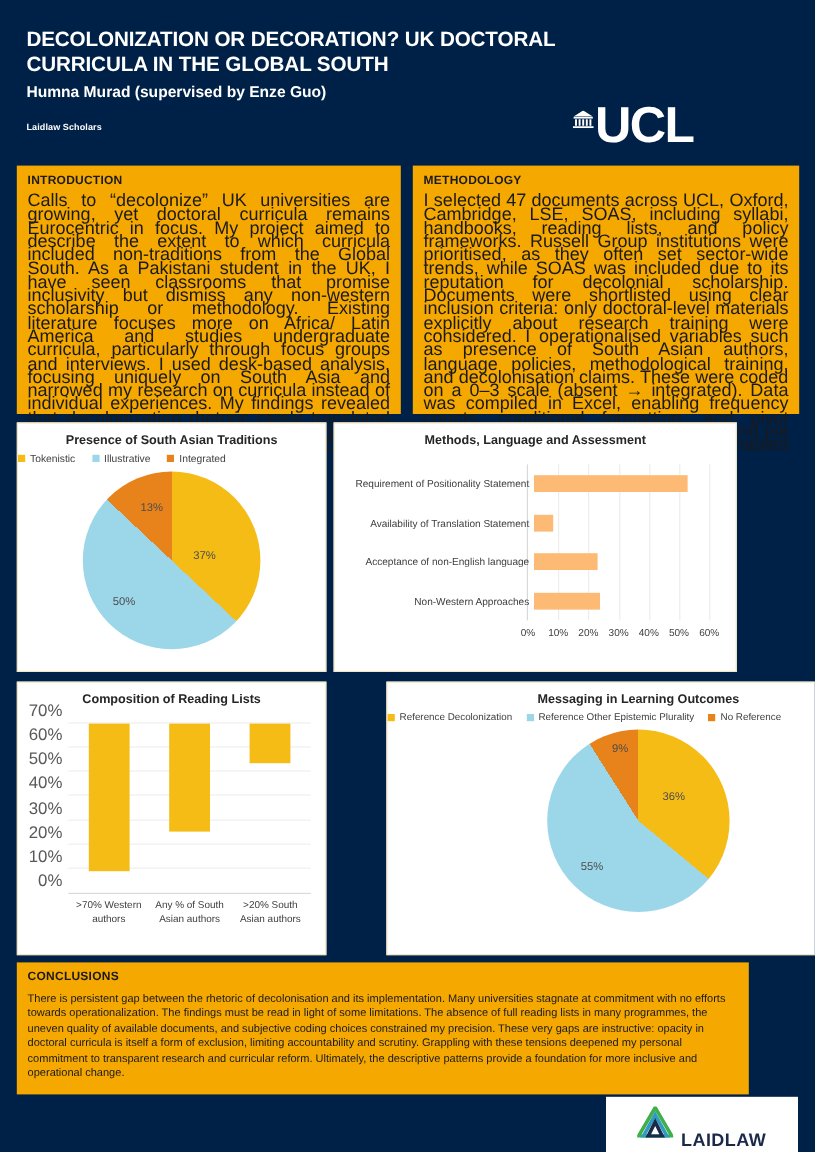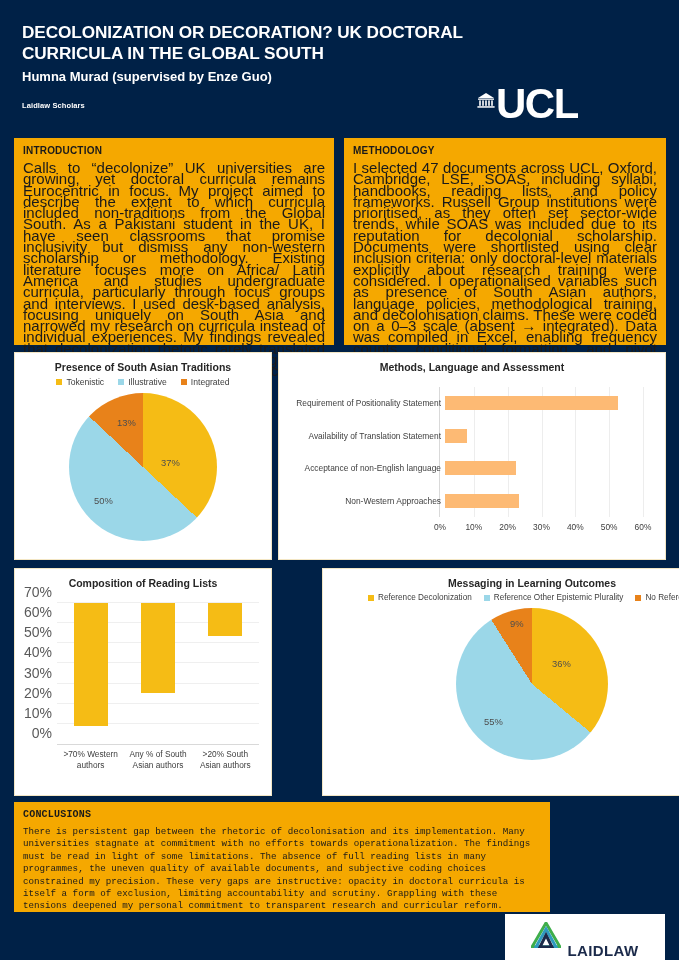--- a/index.html
+++ b/index.html
@@ -58,49 +58,49 @@
   }
 
   
   .panel {
     position: absolute;
     background: #F5A800;
     padding: 7px 9px 8px 9px;
   }
   #panel-intro { left: 14px; top: 138px; width: 320px; height: 207px; }
   #panel-method { left: 344px; top: 138px; width: 322px; height: 207px; }
-  #panel-conclusions { left: 14px; top: 802px; width: 536px; height: 110px; font-family: Liberation Mono, monospace; }
+  #panel-conclusions { left: 14px; top: 802px; width: 610px; height: 110px; }
 
   .panel-heading {
     font-size: 10px; font-weight: bold; color: #1a1a1a;
     letter-spacing: 0.2px; margin-bottom: 6px;
   }
   .panel-body {
     font-size: 15px; color: #1a1a1a; line-height: 11.3px;
     text-align: justify;
   }
   #panel-conclusions .panel-body { font-size: 9.2px; line-height: 12.4px; text-align: left; }
 
   
   .card {
     position: absolute;
     background: #ffffff;
     border: 1px solid #F3E6C4;
   }
   #card-pie1 { left: 14px; top: 352px; width: 258px; height: 208px; }
-  #card-bar-h { left: 278px; top: 352px; width: 388px; height: 208px; }
+  #card-bar-h { left: 278px; top: 352px; width: 336px; height: 208px; }
   #card-bar-v { left: 14px; top: 568px; width: 258px; height: 228px; }
   #card-pie2 { left: 274px; top: 568px; width: 420px; height: 228px; margin-left: 48px; }
 
   .chart-title {
     text-align: center; font-size: 10.5px; font-weight: bold;
     color: #262626; padding-top: 8px;
   }
   .legend {
-    display: flex; justify-content: center; align-items: center;
+    display: flex; align-items: center;
     gap: 14px; margin-top: 4px; flex-wrap: nowrap;
   }
   .legend-item { display: flex; align-items: center; gap: 4px; }
   .legend-swatch { width: 6px; height: 6px; display: inline-block; }
   .legend-label { font-size: 8.6px; color: #404040; white-space: nowrap; }
   #card-pie2 .legend-label { font-size: 8.2px; }
   #card-pie2 .legend { gap: 12px; }
 
   
   .pie-wrap { position: relative; width: 100%; display: flex; justify-content: center; }

